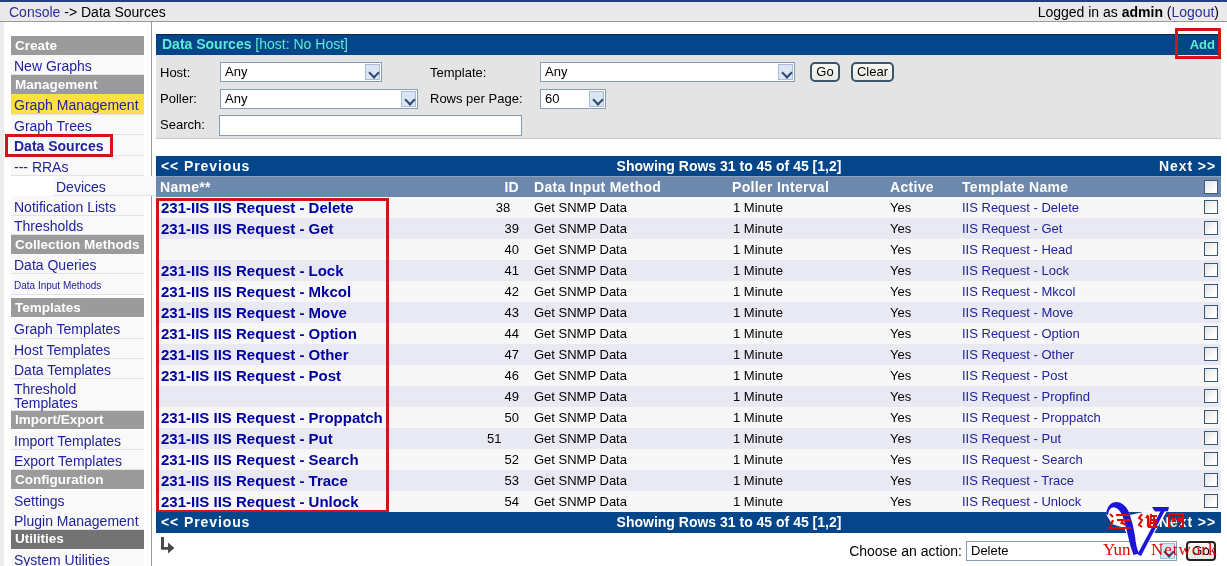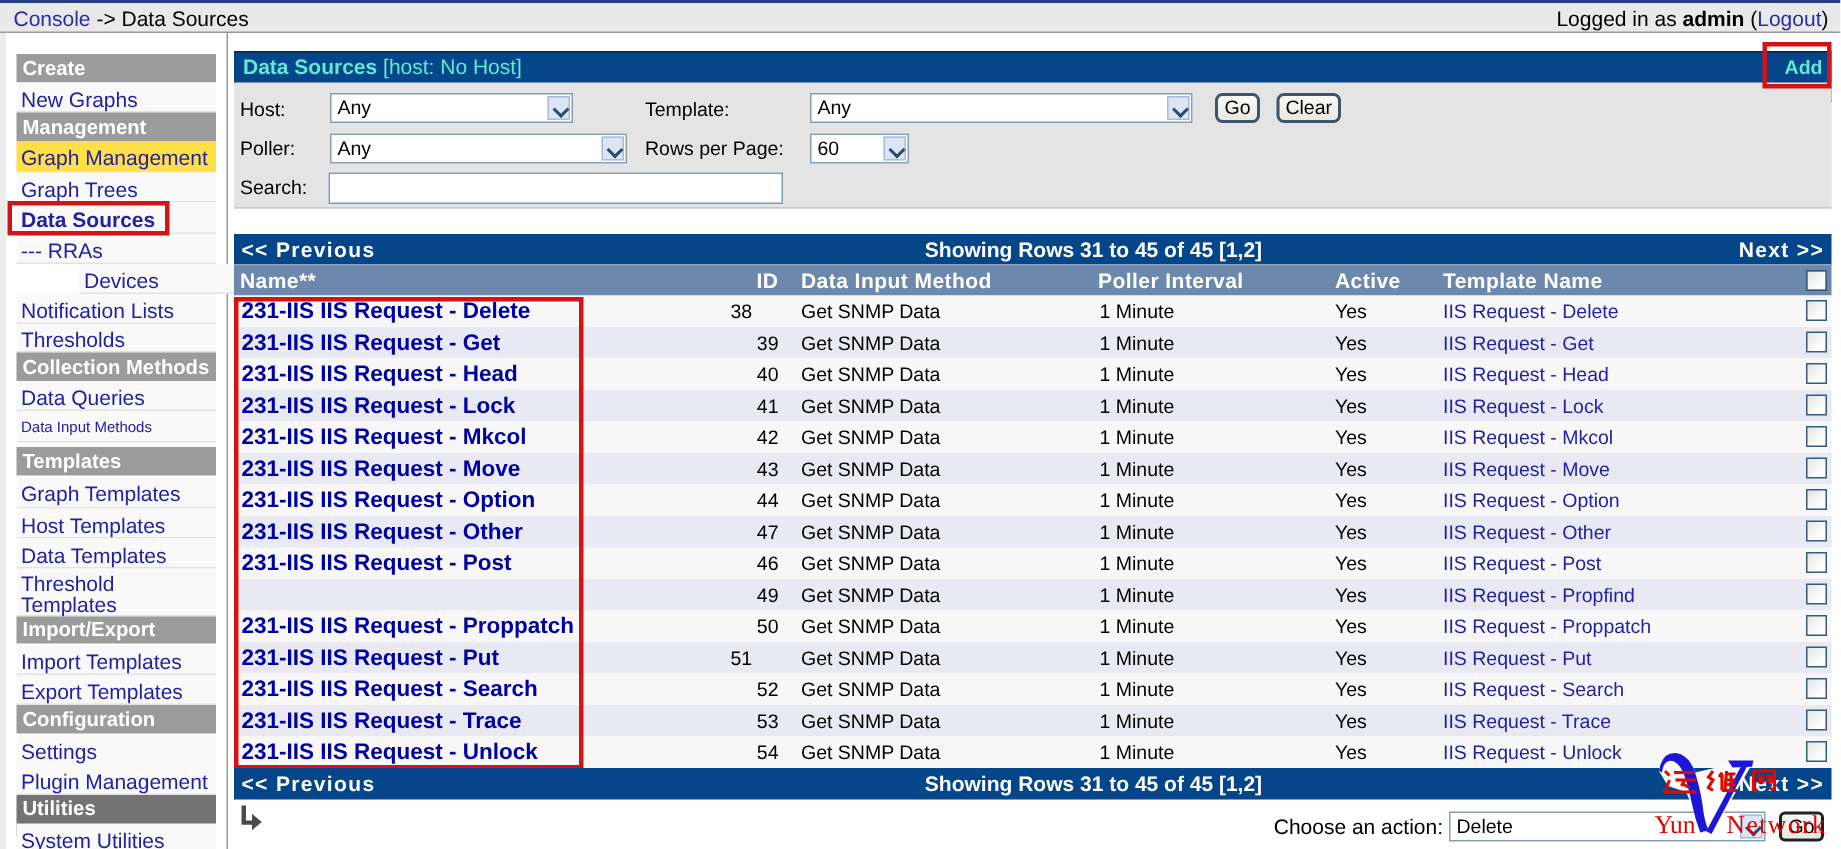--- a/index.html
+++ b/index.html
@@ -90,38 +90,37 @@
     <span style="position:absolute;left:4px;line-height:20px;color:#fff;font-weight:bold">Name**</span>
     <span style="position:absolute;left:331px;width:32px;text-align:right;line-height:20px;color:#fff;font-weight:bold">ID</span>
     <span style="position:absolute;left:378px;line-height:20px;color:#fff;font-weight:bold">Data Input Method</span>
     <span style="position:absolute;left:576px;line-height:20px;color:#fff;font-weight:bold">Poller Interval</span>
     <span style="position:absolute;left:734px;line-height:20px;color:#fff;font-weight:bold">Active</span>
     <span style="position:absolute;left:806px;line-height:20px;color:#fff;font-weight:bold">Template Name</span>
     <div class="cb" style="position:absolute;left:1048px;top:3px;letter-spacing:0"></div>
   </div>
 <div class="a row" style="left:156px;top:197px;width:1065px;height:21px;background:#f7f7f8">
     <span style="left:5px"><b class="n">231-IIS IIS Request - Delete</b></span>
-    <span style="left:331px;width:32px;text-align:left">38</span>
+    <span style="left:331px;width:32px;text-align:center">38</span>
     <span style="left:378px">Get SNMP Data</span>
     <span style="left:577px">1 Minute</span>
     <span style="left:734px">Yes</span>
     <span style="left:806px;color:#22229e">IIS Request - Delete</span>
     <div class="cb" style="position:absolute;left:1048px;top:3px"></div>
   </div>
 <div class="a row" style="left:156px;top:218px;width:1065px;height:21px;background:#e8e9f2">
     <span style="left:5px"><b class="n">231-IIS IIS Request - Get</b></span>
     <span style="left:331px;width:32px;text-align:right">39</span>
     <span style="left:378px">Get SNMP Data</span>
     <span style="left:577px">1 Minute</span>
     <span style="left:734px">Yes</span>
     <span style="left:806px;color:#22229e">IIS Request - Get</span>
     <div class="cb" style="position:absolute;left:1048px;top:3px"></div>
   </div>
 <div class="a row" style="left:156px;top:239px;width:1065px;height:21px;background:#f7f7f8">
-    <span style="left:5px"><b class="n">231-IIS IIS Request - Head</b></span>
     <span style="left:331px;width:32px;text-align:right">40</span>
     <span style="left:378px">Get SNMP Data</span>
     <span style="left:577px">1 Minute</span>
     <span style="left:734px">Yes</span>
     <span style="left:806px;color:#22229e">IIS Request - Head</span>
     <div class="cb" style="position:absolute;left:1048px;top:3px"></div>
   </div>
 <div class="a row" style="left:156px;top:260px;width:1065px;height:21px;background:#e8e9f2">
     <span style="left:5px"><b class="n">231-IIS IIS Request - Lock</b></span>
     <span style="left:331px;width:32px;text-align:right">41</span>

